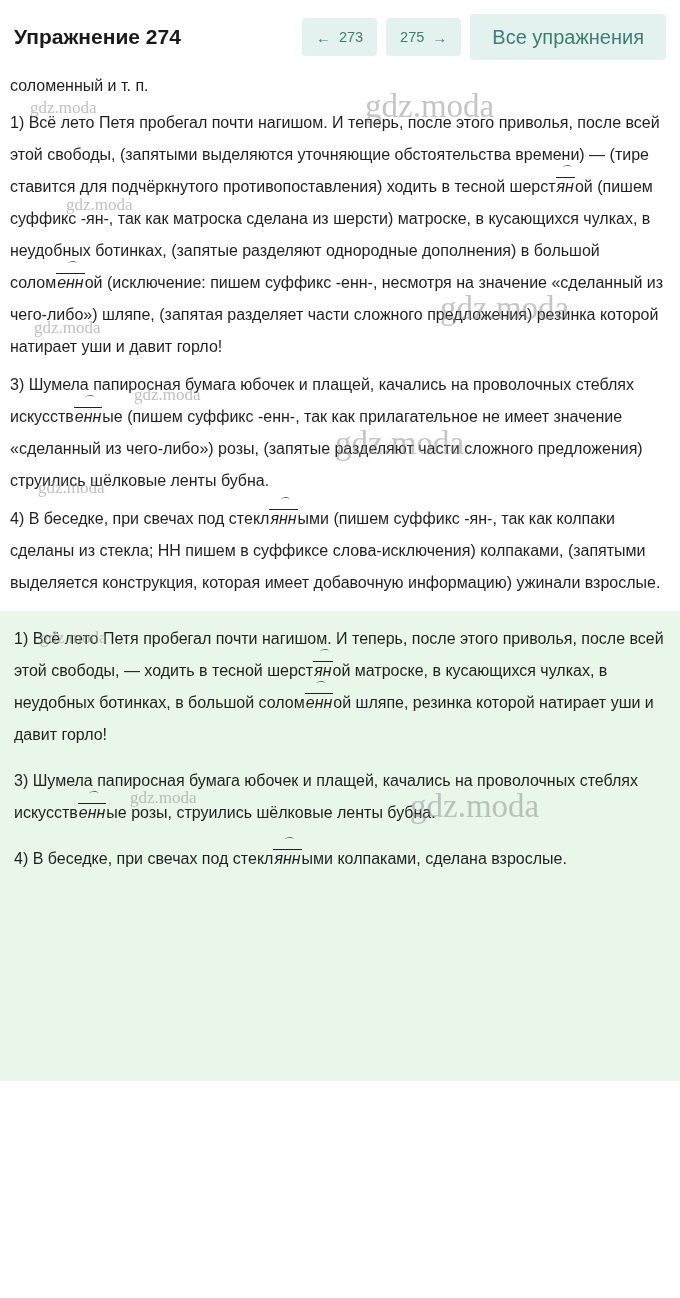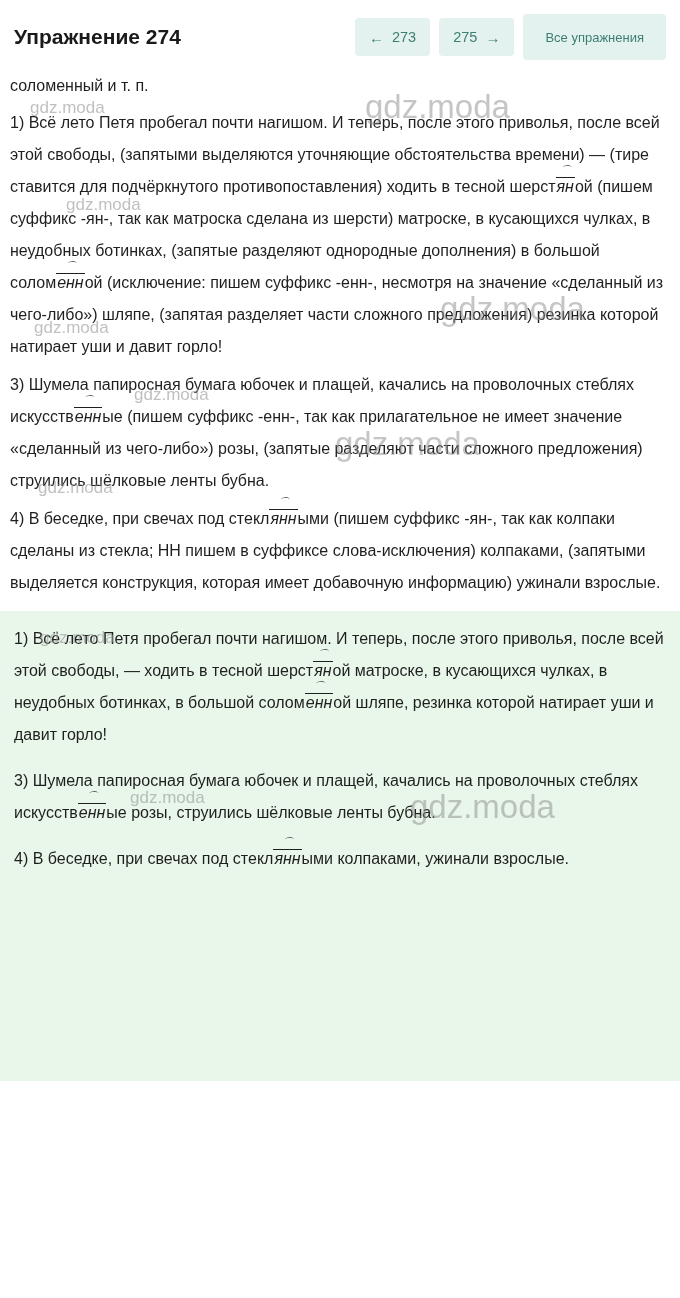--- a/index.html
+++ b/index.html
@@ -52,21 +52,21 @@
   }
   .nav-btn .arrow { font-size: 15px; }
   .nav-all {
     background: #e3f2ef;
     color: #3d7e72;
     border-radius: 4px;
     height: 46px;
     display: flex;
     align-items: center;
     padding: 0 22px;
-    font-size: 13px;
+    font-size: 20px;
     cursor: pointer;
     white-space: nowrap;
   }
 
   
   .content {
     padding: 0 6px 0 6px;
     position: relative;
   }
   .para {
@@ -98,21 +98,21 @@
     background: #e8f7ea;
     margin-top: 12px;
     padding: 12px 10px 26px 10px;
     min-height: 470px;
   }
   .answer .para { margin-bottom: 14px; }
 
   
   .wm {
     position: absolute;
-    font-family: Liberation Sans, sans-serif;
+    font-family: Liberation Serif, serif;
     color: rgba(150,150,150,0.55);
     pointer-events: none;
     user-select: none;
     white-space: nowrap;
   }
   .wm.big {
     font-size: 33px;
     color: rgba(140,140,140,0.5);
   }
   .wm.small {
@@ -170,21 +170,21 @@
   </div>
 
   <div class="answer">
     <p class="para">
       <span>1) Всё лето Петя пробегал почти нагишом. И теперь, после этого приволья, после всей этой свободы, — ходить в тесной шерст</span><span class="nn">ян</span><span>ой матроске, в кусающихся чулках, в неудобных ботинках, в большой солом</span><span class="nn">енн</span><span>ой шляпе, резинка которой натирает уши и давит горло!</span>
     </p>
     <p class="para">
       <span>3) Шумела папиросная бумага юбочек и плащей, качались на проволочных стеблях искусств</span><span class="nn">енн</span><span>ые розы, струились шёлковые ленты бубна.</span>
     </p>
     <p class="para">
-      <span>4) В беседке, при свечах под стекл</span><span class="nn">янн</span><span>ыми колпаками, ужинали взрослые.</span>
+      <span>4) В беседке, при свечах под стекл</span><span class="nn">янн</span><span>ыми колпаками, сделана взрослые.</span>
     </p>
 
     <span class="wm small" style="left:66px; top:195px;">gdz.moda</span>
     <span class="wm big" style="left:440px; top:290px;">gdz.moda</span>
     <span class="wm small" style="left:134px; top:385px;">gdz.moda</span>
   </div>
 
 </div>
 
 </body></html>

